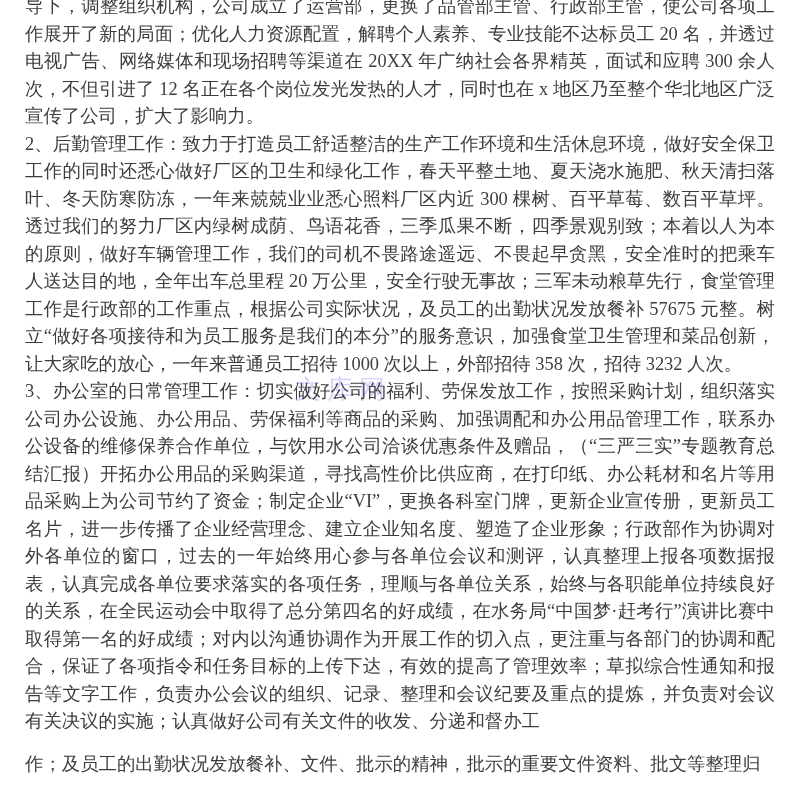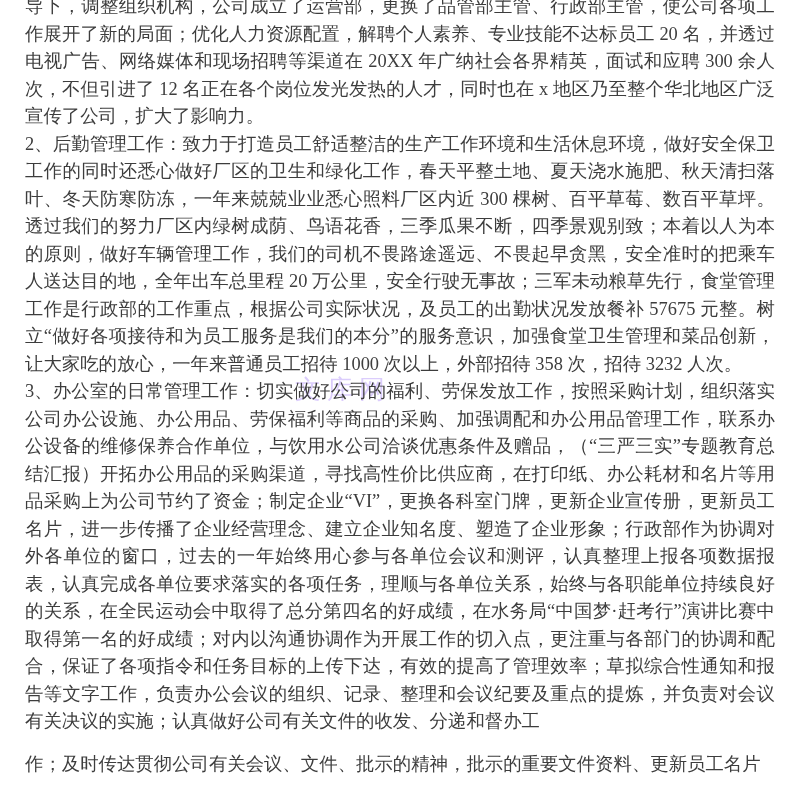--- a/index.html
+++ b/index.html
@@ -55,16 +55,16 @@
 <body>
 
 <div class="page">
 
   <div class="watermark">文库网</div>
 
   <div class="content">
     <p class="para">导下，调整组织机构，公司成立了运营部，更换了品管部主管、行政部主管，使公司各项工作展开了新的局面；优化人力资源配置，解聘个人素养、专业技能不达标员工 20 名，并透过电视广告、网络媒体和现场招聘等渠道在 20XX 年广纳社会各界精英，面试和应聘 300 余人次，不但引进了 12 名正在各个岗位发光发热的人才，同时也在 x 地区乃至整个华北地区广泛宣传了公司，扩大了影响力。</p>
     <p class="para">2、后勤管理工作：致力于打造员工舒适整洁的生产工作环境和生活休息环境，做好安全保卫工作的同时还悉心做好厂区的卫生和绿化工作，春天平整土地、夏天浇水施肥、秋天清扫落叶、冬天防寒防冻，一年来兢兢业业悉心照料厂区内近 300 棵树、百平草莓、数百平草坪。透过我们的努力厂区内绿树成荫、鸟语花香，三季瓜果不断，四季景观别致；本着以人为本的原则，做好车辆管理工作，我们的司机不畏路途遥远、不畏起早贪黑，安全准时的把乘车人送达目的地，全年出车总里程 20 万公里，安全行驶无事故；三军未动粮草先行，食堂管理工作是行政部的工作重点，根据公司实际状况，及员工的出勤状况发放餐补 57675 元整。树立“做好各项接待和为员工服务是我们的本分”的服务意识，加强食堂卫生管理和菜品创新，让大家吃的放心，一年来普通员工招待 1000 次以上，外部招待 358 次，招待 3232 人次。</p>
     <p class="para">3、办公室的日常管理工作：切实做好公司的福利、劳保发放工作，按照采购计划，组织落实公司办公设施、办公用品、劳保福利等商品的采购、加强调配和办公用品管理工作，联系办公设备的维修保养合作单位，与饮用水公司洽谈优惠条件及赠品，（“三严三实”专题教育总结汇报）开拓办公用品的采购渠道，寻找高性价比供应商，在打印纸、办公耗材和名片等用品采购上为公司节约了资金；制定企业“VI”，更换各科室门牌，更新企业宣传册，更新员工名片，进一步传播了企业经营理念、建立企业知名度、塑造了企业形象；行政部作为协调对外各单位的窗口，过去的一年始终用心参与各单位会议和测评，认真整理上报各项数据报表，认真完成各单位要求落实的各项任务，理顺与各单位关系，始终与各职能单位持续良好的关系，在全民运动会中取得了总分第四名的好成绩，在水务局“中国梦·赶考行”演讲比赛中取得第一名的好成绩；对内以沟通协调作为开展工作的切入点，更注重与各部门的协调和配合，保证了各项指令和任务目标的上传下达，有效的提高了管理效率；草拟综合性通知和报告等文字工作，负责办公会议的组织、记录、整理和会议纪要及重点的提炼，并负责对会议有关决议的实施；认真做好公司有关文件的收发、分递和督办工</p>
-    <p class="para para-cutoff">作；及时传达贯彻公司有关会议、文件、批示的精神，批示的重要文件资料、更新员工名片</p>
+    <p class="para para-cutoff">作；及员工的出勤状况发放餐补、文件、批示的精神，批示的重要文件资料、批文等整理归</p>
   </div>
 
 </div>
 
 </body></html>

